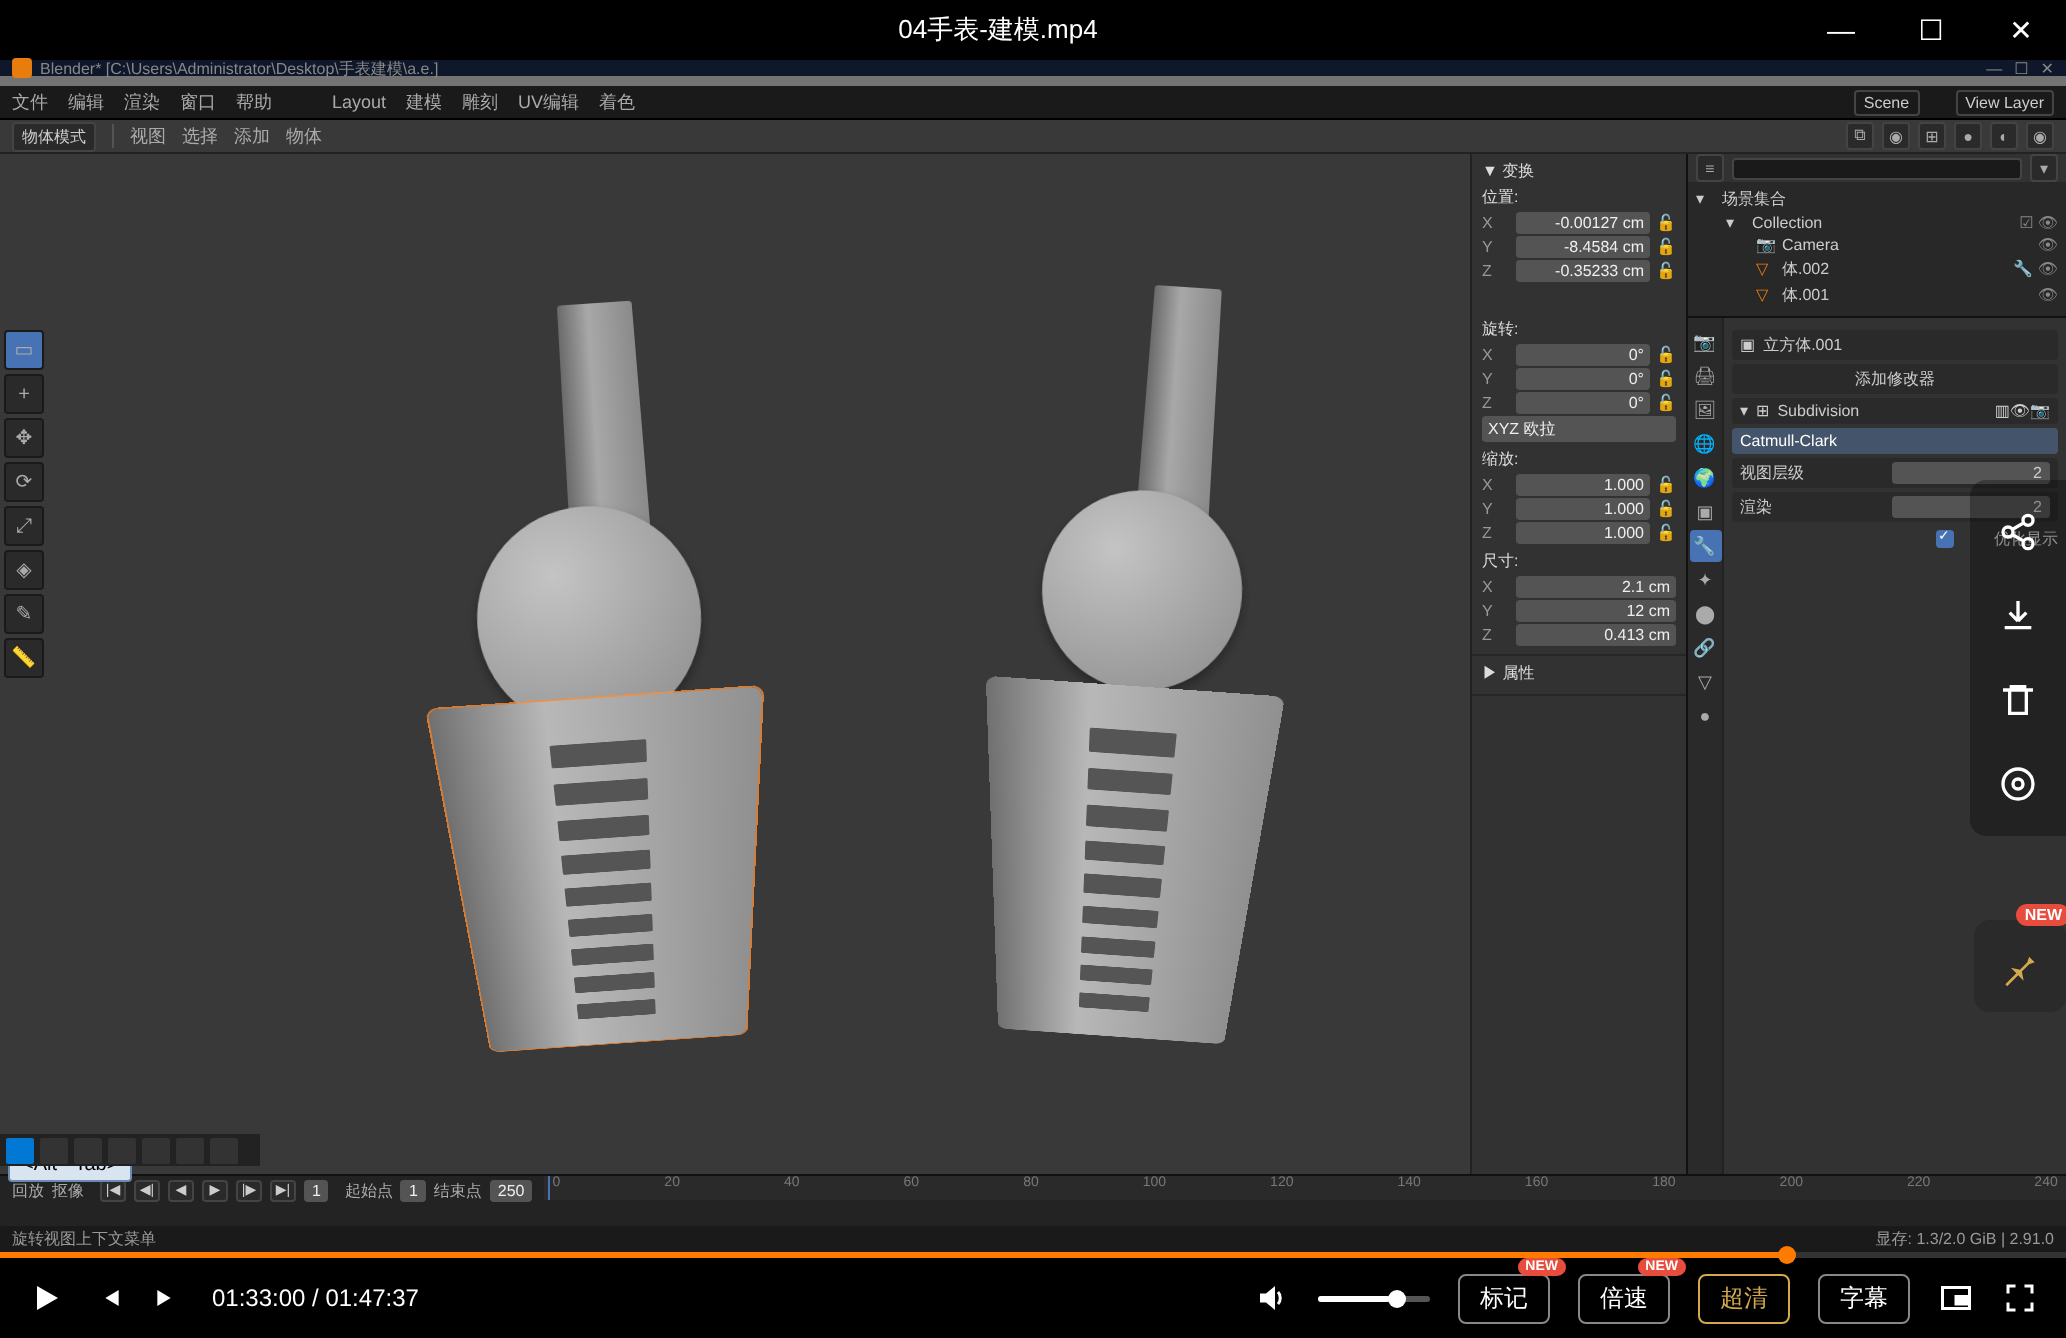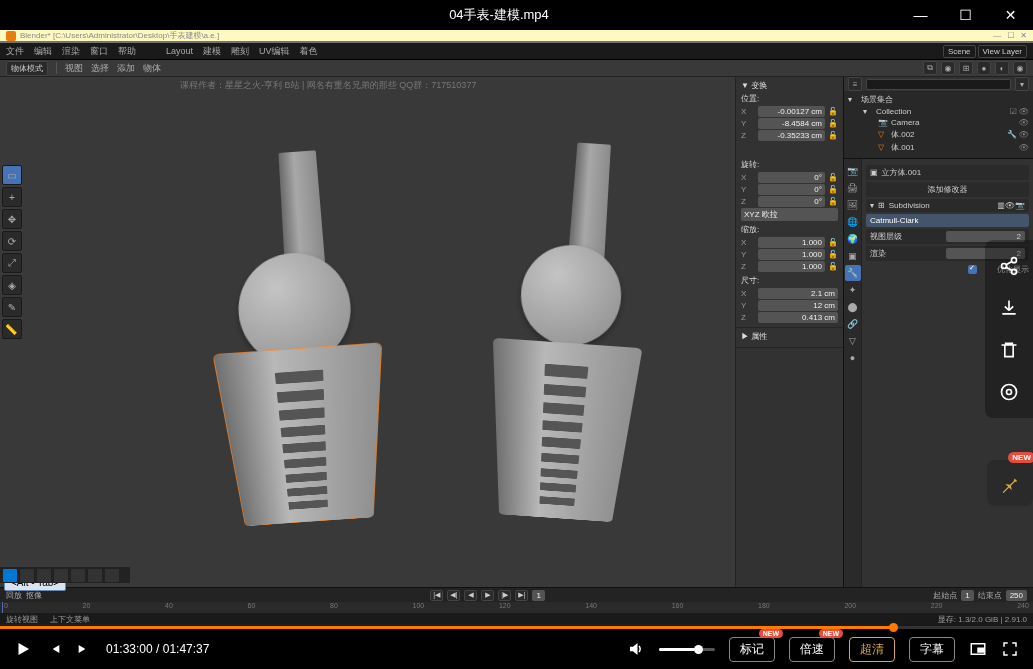--- a/index.html
+++ b/index.html
@@ -5,33 +5,33 @@
 *{margin:0;padding:0;box-sizing:border-box;font-family:"Microsoft YaHei",Arial,sans-serif;-webkit-font-smoothing:antialiased}
 html,body{width:1033px;height:669px;overflow:hidden;background:#000}
 .window{width:100%;height:100%;display:flex;flex-direction:column;background:#000}
 .titlebar{height:30px;background:#000;display:flex;align-items:center;color:#fff;font-size:13px}
 .title-text{flex:1;text-align:center;padding-left:100px}
 .win-controls{display:flex;gap:0}
 .win-btn{width:45px;height:30px;display:flex;align-items:center;justify-content:center;color:#fff;font-size:14px}
 .win-btn.close{background:transparent}
 .app-body{flex:1;display:flex;flex-direction:column;position:relative;background:#393939}
 
-.blender-title{height:13px;background:#fef9c3;color:#888;font-size:8px;padding:0 6px;display:flex;align-items:center;border-bottom:2px solid #737373}
+.blender-title{height:13px;background:#0f172a;color:#888;font-size:8px;padding:0 6px;display:flex;align-items:center;border-bottom:5px solid #737373}
 .blender-title .app-icon{width:10px;height:10px;background:#e87d0d;border-radius:2px;margin-right:4px}
 .blender-title-right{margin-left:auto;display:flex;gap:6px}
 .blender-win-btn{color:#888;font-size:8px}
 
 .top-strip{height:14px;background:#1a1a1a;display:flex;align-items:center;color:#aaa;font-size:8px;padding:0 4px;gap:8px}
 .top-strip .center-pills{margin:0 auto;display:flex;gap:4px}
 .pill{padding:1px 6px;background:#3a3a4a;border-radius:2px;color:#ccc;font-size:8px}
 .pill.active{background:#4a5aaa}
 
 .menubar{height:17px;background:#1a1a1a;display:flex;align-items:center;color:#aaa;font-size:9px;padding:0 6px;gap:10px;border-bottom:1px solid #000}
 .menu-item{color:#aaa;cursor:pointer}
-.menu-right{margin-left:auto;display:flex;gap:2px;align-items:center}
+.menu-right{margin-left:auto;display:flex;gap:18px;align-items:center}
 .scene-box{background:#1a1a1a;border:1px solid #444;padding:1px 4px;color:#ccc;font-size:8px;border-radius:2px}
 
 .toolbar{height:17px;background:#393939;display:flex;align-items:center;color:#aaa;font-size:9px;padding:0 6px;gap:8px;border-bottom:1px solid #222}
 .tb-btn{color:#ccc;padding:1px 4px;background:#2a2a2a;border-radius:2px;font-size:8px;border:1px solid #444}
 .tb-sep{width:1px;height:12px;background:#555}
 .tb-right{margin-left:auto;display:flex;gap:4px}
 .icon-btn{width:14px;height:14px;background:#2a2a2a;border:1px solid #444;border-radius:2px;display:flex;align-items:center;justify-content:center;color:#aaa;font-size:8px}
 
 .main-split{flex:1;display:flex;min-height:0}
 .viewport-wrap{flex:1;display:flex;flex-direction:column;min-width:0;position:relative}
@@ -76,31 +76,31 @@
 .prop-tab{width:16px;height:16px;margin:0 auto;background:#2a2a2a;border-radius:2px;display:flex;align-items:center;justify-content:center;font-size:9px;color:#aaa}
 .prop-tab.active{background:#4772b3;color:#fff}
 .prop-body{flex:1;padding:4px;overflow:hidden}
 .prop-row{background:#2a2a2a;border-radius:2px;padding:2px 4px;margin:2px 0;display:flex;align-items:center;gap:4px}
 .prop-header-row{background:#44546a;border-radius:2px;padding:2px 4px;margin:2px 0;color:#fff;font-size:8px}
 .prop-field{background:#545454;border-radius:2px;padding:1px 4px;flex:1;text-align:right;font-size:8px;min-width:0}
 .prop-check{display:flex;gap:20px;align-items:center;margin:3px 0}
 .checkbox{width:9px;height:9px;background:#4772b3;border-radius:2px;display:inline-block;position:relative}
 .checkbox::after{content:"✓";position:absolute;font-size:7px;color:#fff;top:-1px;left:1px}
 
-.timeline{height:26px;background:#232323;border-top:1px solid #111;display:flex;flex-direction:column}
+.timeline{height:26px;background:#232323;border-top:1px solid #111;display:flex;flex-direction:row}
 .tl-controls{height:14px;display:flex;align-items:center;gap:4px;padding:0 6px;font-size:8px;color:#aaa}
 .tl-btn{width:13px;height:11px;background:#2a2a2a;border:1px solid #444;border-radius:2px;display:flex;align-items:center;justify-content:center;font-size:7px;color:#ccc}
 .tl-field{background:#545454;border-radius:2px;padding:0 4px;height:11px;display:flex;align-items:center;color:#eee;font-size:8px}
 .tl-track{flex:1;background:#2a2a2a;position:relative;height:12px}
 .tl-ticks{position:absolute;inset:0;display:flex;justify-content:space-between;padding:0 4px}
 .tl-tick{font-size:7px;color:#777}
 .tl-cursor{position:absolute;left:2px;top:0;bottom:0;width:1px;background:#4772b3}
 
 .status{height:13px;background:#1a1a1a;display:flex;align-items:center;color:#999;font-size:8px;padding:0 6px;gap:18px}
-.status-seg{display:flex;gap:12px}
+.status-seg{display:flex;}
 .status-right{margin-left:auto}
 
 .alttab{position:absolute;left:4px;bottom:35px;background:#d8e4f0;border:1px solid #6a8ab5;padding:2px 6px;font-size:10px;color:#000;border-radius:2px}
 
 .side-actions{position:absolute;right:0;top:210px;display:flex;flex-direction:column;gap:14px;background:rgba(0,0,0,.3);padding:12px 10px;border-radius:8px 0 0 8px}
 .side-act{width:28px;height:28px;display:flex;align-items:center;justify-content:center;color:#fff;font-size:18px}
 .side-act.gear{position:relative}
 .side-pin{position:absolute;right:0;top:430px;width:46px;height:46px;background:#2a2a2a;border-radius:8px;display:flex;align-items:center;justify-content:center}
 .new-badge{position:absolute;top:-8px;right:-2px;background:#e74c3c;color:#fff;font-size:8px;padding:1px 4px;border-radius:6px;font-weight:bold}
 
@@ -217,21 +217,20 @@
                     <div class="hole"></div>
                     <div class="hole"></div>
                     <div class="hole"></div>
                     <div class="hole"></div>
                     <div class="hole"></div>
                   </div>
                 </div>
             </div>
           </div>
 
-          <div class="vp-overlay-header">课程作者：星星之火-亨利        B站 | 网名有重名兄弟的那些       QQ群：717510377</div>
 
 
           <div class="vp-toolbar-left">
             <div class="vp-tool active">▭</div>
             <div class="vp-tool">+</div>
             <div class="vp-tool">✥</div>
             <div class="vp-tool">⟳</div>
             <div class="vp-tool">⤢</div>
             <div class="vp-tool">◈</div>
             <div class="vp-tool">✎</div>

